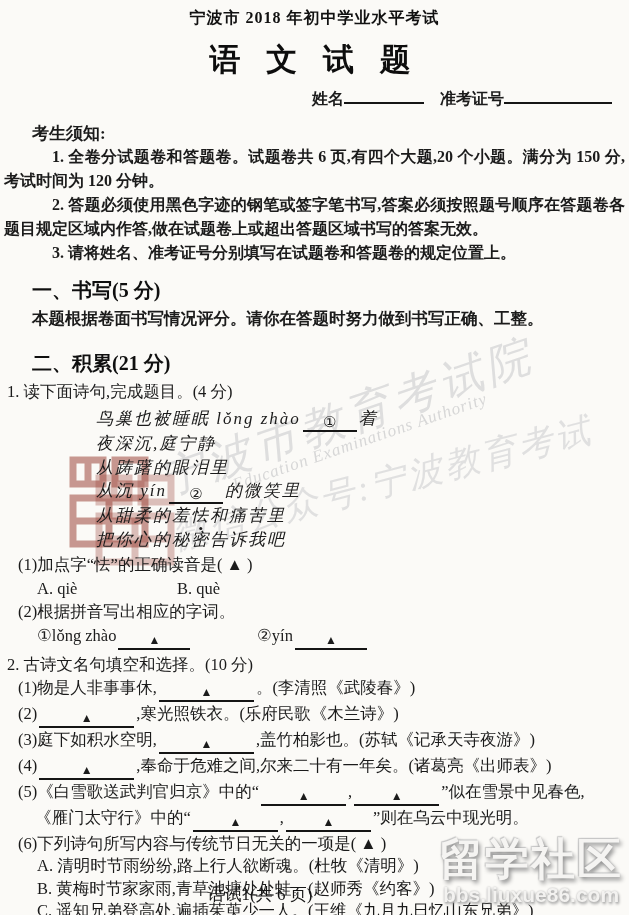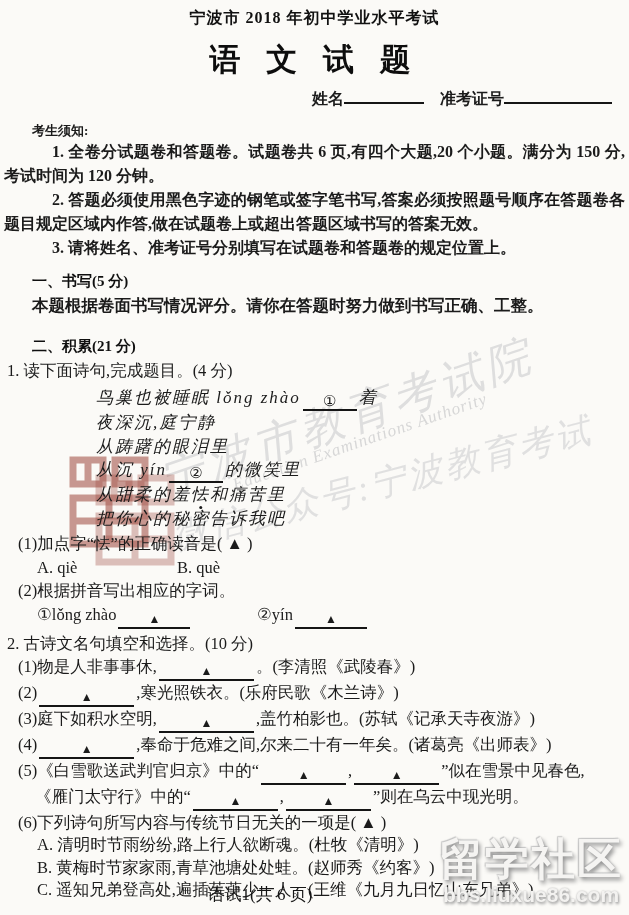--- a/index.html
+++ b/index.html
@@ -14,25 +14,25 @@
   
   .exam-title{text-align:center;font-size:16px;font-weight:bold;letter-spacing:1px;color:#111;}
   .subject-title{text-align:center;font-size:31px;font-weight:bold;letter-spacing:9px;margin-top:10px;color:#0d0d0d;}
   .name-row{margin:8px 0 12px 308px;font-size:16px;font-weight:bold;white-space:nowrap;}
   .uline{display:inline-block;border-bottom:2px solid #151515;height:12px;}
   .uline.name{width:80px;margin-right:16px;}
   .uline.ticket{width:108px;}
 
   
   .notice{margin-top:5px;font-weight:600;}
-  .notice-heading{margin-left:28px;font-size:13px;font-weight:bold;}
+  .notice-heading{margin-left:28px;font-size:17px;font-weight:bold;}
   .para{margin:0;font-size:16px;line-height:24px;text-indent:48px;text-align:justify;}
 
   
-  .sec-heading{margin:12px 0 0 28px;font-size:15px;font-weight:bold;color:#0f0f0f;}
+  .sec-heading{margin:12px 0 0 28px;font-size:20px;font-weight:bold;color:#0f0f0f;}
   .sec-heading.two{margin-top:20px;}
   .sec-body{margin:4px 0 0 28px;font-size:16.5px;font-weight:600;}
   .stem{margin:3px 0 0 3px;font-size:16.5px;line-height:23px;}
 
   
   .poem{margin:4px 0 2px 92px;font-size:17px;line-height:23.5px;font-style:italic;letter-spacing:2px;}
   .poem .blank{font-style:normal;letter-spacing:0;}
   .em-dot{position:relative;}
   .em-dot::after{content:"";position:absolute;left:50%;bottom:-5px;width:3.5px;height:3.5px;
     border-radius:50%;background:#1b1b1b;transform:translateX(-50%);}

